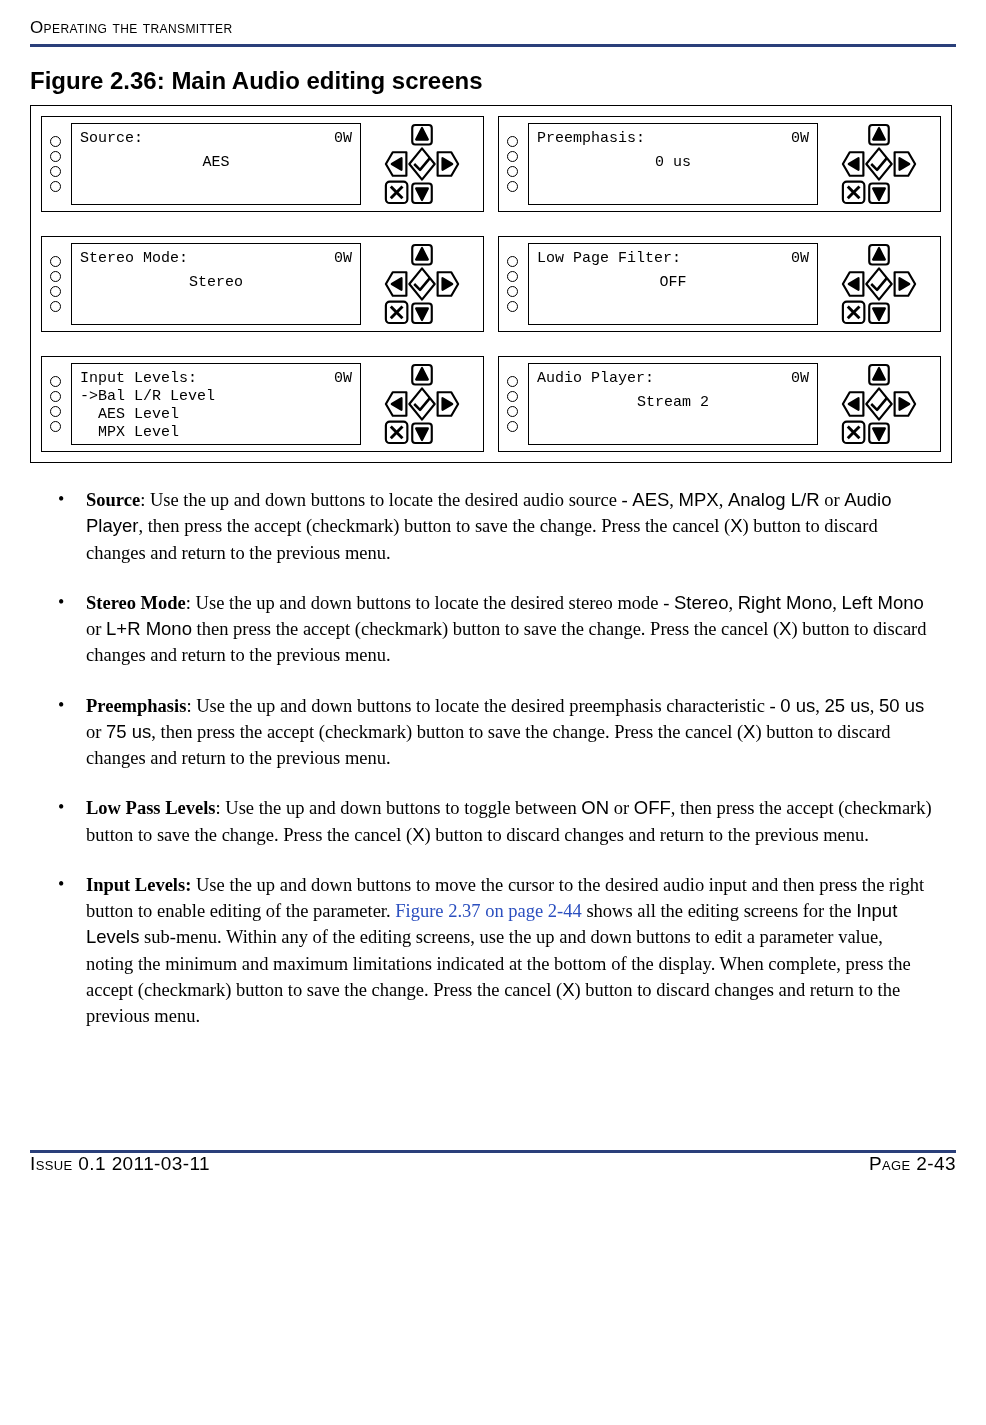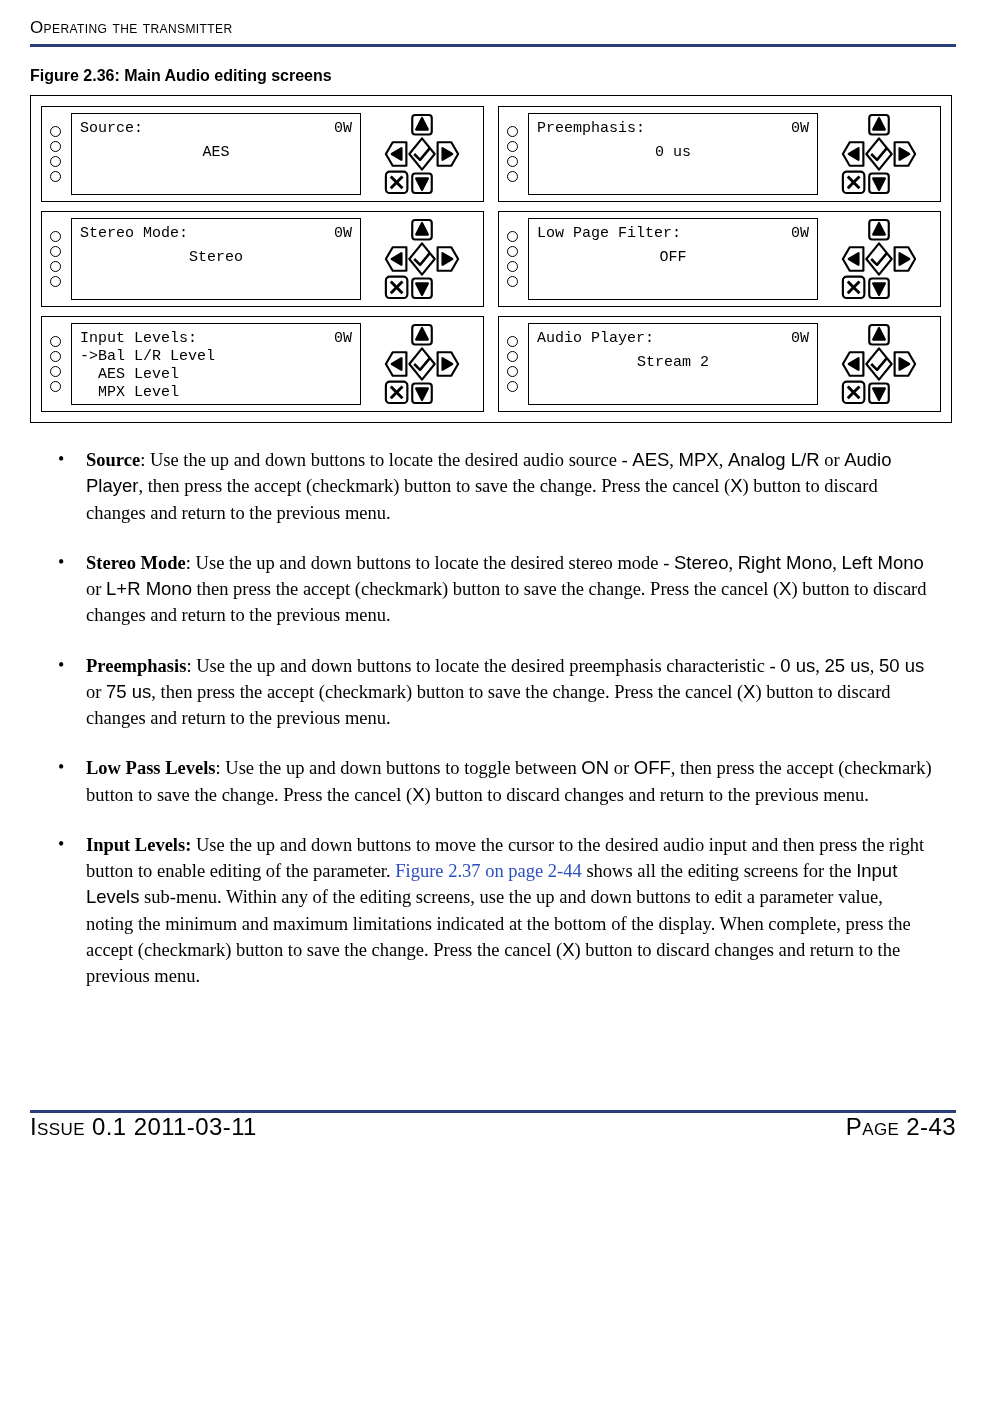--- a/index.html
+++ b/index.html
@@ -21,33 +21,33 @@
     padding-bottom: 6px;
   }
   .top-rule {
     border: none;
     border-top: 3px solid #2a3f7a;
     margin-bottom: 20px;
   }
   .fig-caption {
     font-family: Arial, Helvetica, sans-serif;
     font-weight: bold;
-    font-size: 16px;
+    font-size: 24px;
     margin-bottom: 10px;
   }
   .screens-wrap {
     border: 1.5px solid #000;
     padding: 10px;
     width: 922px;
     margin: 0 0 24px 0;
   }
   .screens-grid {
     display: grid;
     grid-template-columns: 1fr 1fr;
-    gap: 9px 14px;
+    gap: 24px 14px;
   }
   .panel {
     display: flex;
     align-items: center;
     gap: 6px;
     border: 1.5px solid #000;
     padding: 6px;
     height: 96px;
   }
   .leds {
@@ -111,21 +111,21 @@
   .footer-rule {
     border: none;
     border-top: 3px solid #2a3f7a;
     margin-top: 120px;
   }
   .footer-row {
     display: flex;
     justify-content: space-between;
     font-family: 'Trebuchet MS','Optima',sans-serif;
     font-variant: small-caps;
-    font-size: 24px;
+    font-size: 19px;
     letter-spacing: 0.4px;
     padding-bottom: 20px;
     text-align: right;
   }
 </style>
 </head>
 <body>
 
 <div class="header-row">
   <span>Operating the transmitter</span>

